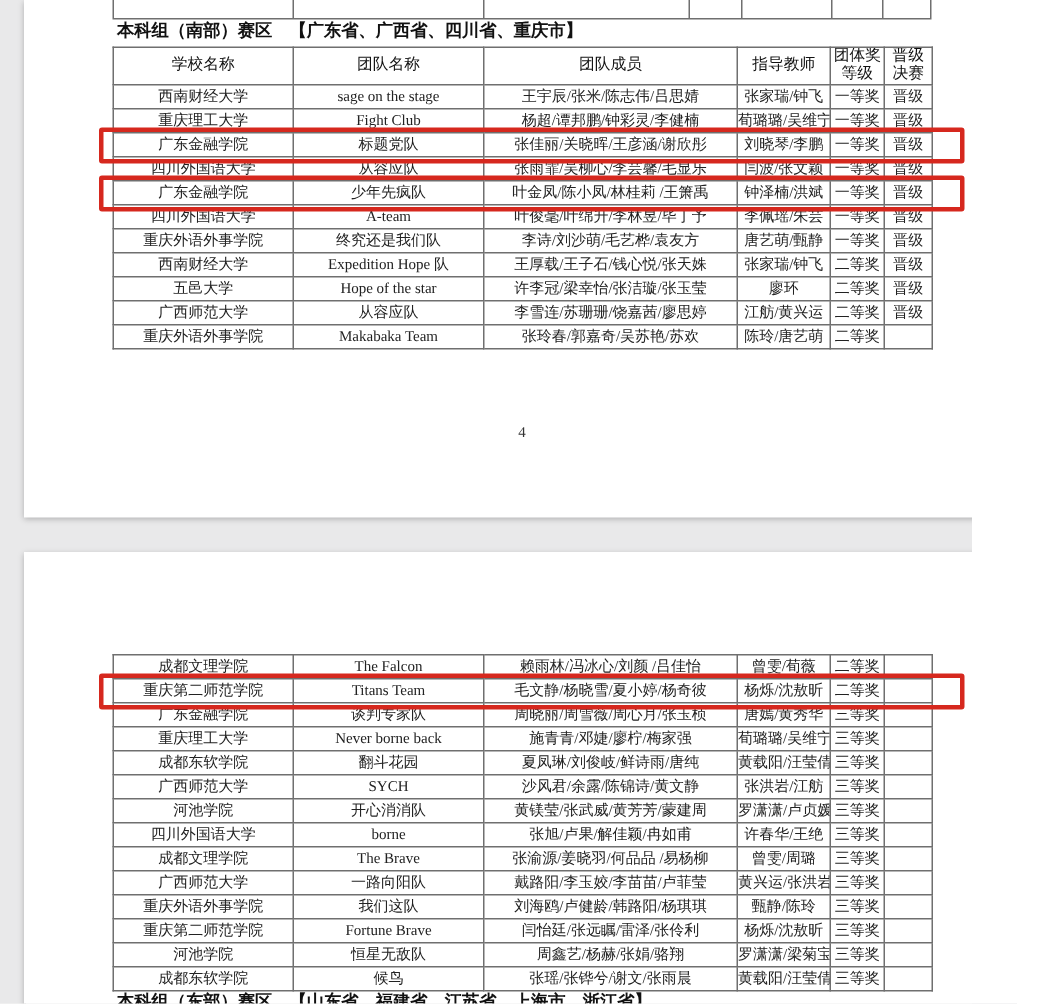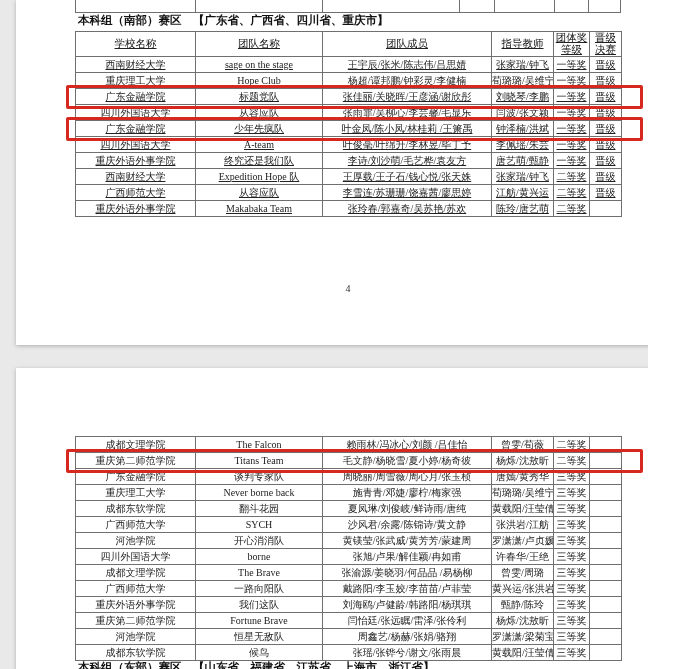--- a/index.html
+++ b/index.html
@@ -21,21 +21,21 @@
   .remnant span { position:absolute; top:0; width:1px; height:12px; background:#6f6f6f; }
 
   .section-title {
     position:absolute; left:62px; top:13px;
     font-size:11.5px; font-weight:bold; white-space:nowrap; color:#111;
   }
   .rtable {
     position:absolute; left:59px; border-collapse:collapse; table-layout:fixed;
     width:546px; background:#fff;
   }
-  #table-top { top:31px;text-decoration:underline; }
+  #table-top { top:31px; }
   #table-bottom { top:68px; }
   .rtable th, .rtable td {
     border:1px solid #6f6f6f; padding:0; text-align:center; vertical-align:middle;
     font-size:10px; font-weight:normal; line-height:1.15; color:#222;
     overflow:hidden; white-space:nowrap; height:15px;
   }
   .rtable thead th { height:24px; white-space:pre-line; font-size:10.5px; color:#111; }
   .page-number {
     position:absolute; left:59px; top:283px; width:546px; text-align:center;
     font-size:10px; color:#333;
@@ -94,21 +94,21 @@
           <tr>
             <td>西南财经大学</td>
             <td>sage on the stage</td>
             <td>王宇辰/张米/陈志伟/吕思婧</td>
             <td>张家瑞/钟飞</td>
             <td>一等奖</td>
             <td>晋级</td>
           </tr>
           <tr>
             <td>重庆理工大学</td>
-            <td>Hope Club</td>
+            <td>Fight Club</td>
             <td>杨超/谭邦鹏/钟彩灵/李健楠</td>
             <td>荀璐璐/吴维宁</td>
             <td>一等奖</td>
             <td>晋级</td>
           </tr>
           <tr class="hl">
             <td>广东金融学院</td>
             <td>标题党队</td>
             <td>张佳丽/关晓晖/王彦涵/谢欣彤</td>
             <td>刘晓琴/李鹏</td>
@@ -145,20 +145,28 @@
             <td>李诗/刘沙萌/毛艺桦/袁友方</td>
             <td>唐艺萌/甄静</td>
             <td>一等奖</td>
             <td>晋级</td>
           </tr>
           <tr>
             <td>西南财经大学</td>
             <td>Expedition Hope 队</td>
             <td>王厚载/王子石/钱心悦/张天姝</td>
             <td>张家瑞/钟飞</td>
+            <td>二等奖</td>
+            <td>晋级</td>
+          </tr>
+          <tr>
+            <td>五邑大学</td>
+            <td>Hope of the star</td>
+            <td>许李冠/梁幸怡/张洁璇/张玉莹</td>
+            <td>廖环</td>
             <td>二等奖</td>
             <td>晋级</td>
           </tr>
           <tr>
             <td>广西师范大学</td>
             <td>从容应队</td>
             <td>李雪连/苏珊珊/饶嘉茜/廖思婷</td>
             <td>江舫/黄兴运</td>
             <td>二等奖</td>
             <td>晋级</td>

